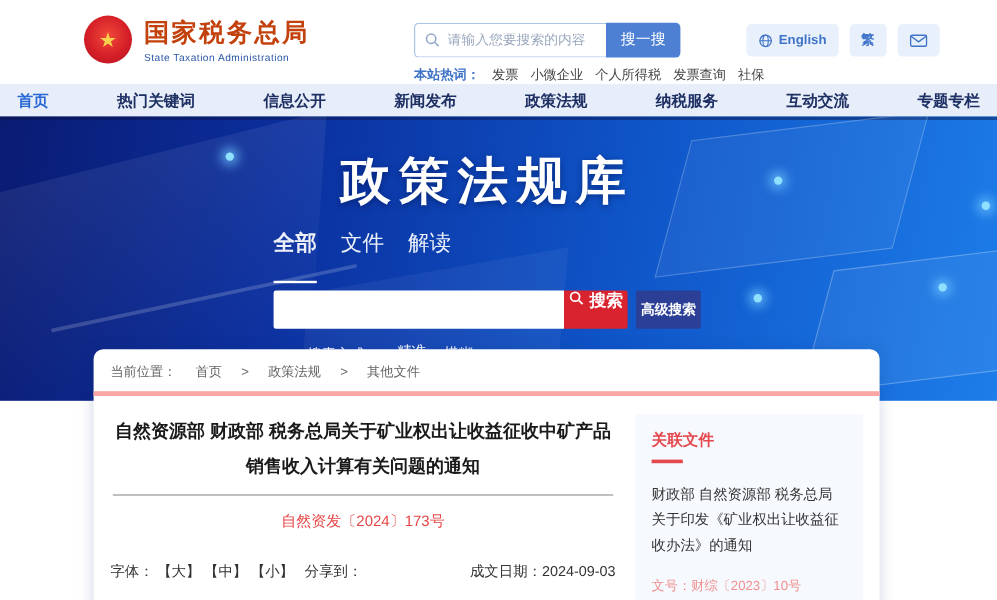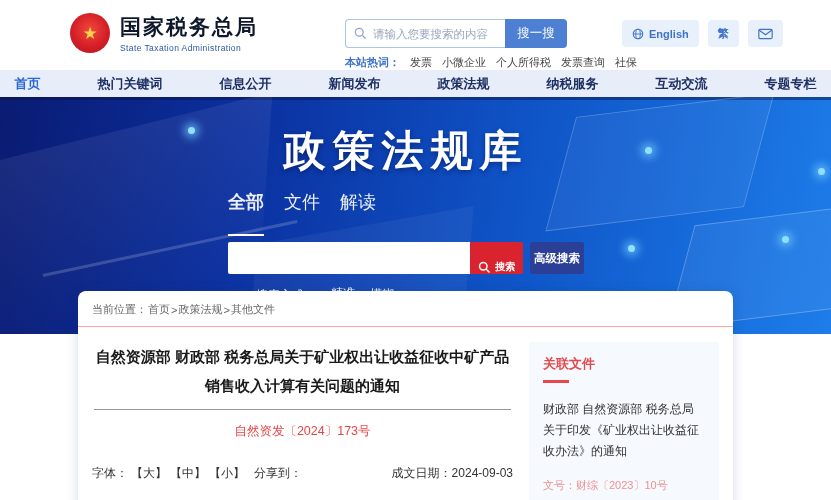--- a/index.html
+++ b/index.html
@@ -8,21 +8,21 @@
   body { position: relative; }
 
   
   .top-header { position: relative; height: 70px; background: #fff; }
   .logo-group { position: absolute; left: 70px; top: 13px; display: flex; align-items: center; cursor: pointer; }
   .emblem { width: 40px; height: 40px; border-radius: 50%;
     background: radial-gradient(circle at 50% 42%, #f0493a 0%, #d51f28 55%, #b01320 100%);
     display: flex; align-items: center; justify-content: center;
     color: #f8d24a; font-size: 17px; line-height: 1; }
   .logo-text { margin-left: 10px; }
-  .logo-cn { font-size: 21px; font-weight: bold; color: #0f172a; letter-spacing: 2px; }
+  .logo-cn { font-size: 21px; font-weight: bold; color: #c2410c; letter-spacing: 2px; }
   .logo-en { font-size: 8.5px; color: #2b57a8; letter-spacing: 0.4px; margin-top: 2px; }
 
   .search-area { position: absolute; left: 345px; top: 19px; }
   .search-line { display: flex; align-items: stretch; height: 29px; }
   .search-box { display: flex; align-items: center; width: 160px; border: 1px solid #aac4ec;
     border-right: none; border-radius: 4px 0 0 4px; padding: 0 8px; background: #fff; }
   .search-box svg { flex: none; }
   .search-box input { border: none; outline: none; width: 100%; margin-left: 6px;
     font-size: 11.5px; color: #333; background: transparent; }
   .search-box input::placeholder { color: #9aa7bd; }
@@ -65,37 +65,37 @@
   .banner-inner { position: absolute; left: 228px; top: 0; width: 356px; }
   .banner-title { margin-top: 26px; text-align: center; color: #fff; font-size: 42px;
     font-weight: bold; letter-spacing: 7px; font-family: "Liberation Serif", "DejaVu Serif", serif;
     text-shadow: 0 2px 5px rgba(0,20,80,0.55); }
   .banner-tabs { margin-top: 11px; display: flex; gap: 20px; }
   .banner-tab { color: rgba(255,255,255,0.92); font-size: 18px; cursor: pointer; padding-bottom: 20px; }
   .banner-tab.active { font-weight: bold; border-bottom: 2px solid #fff; }
   .banner-search { margin-top: 6px; display: flex; height: 32px; }
   .banner-input { width: 247px; border: none; outline: none; border-radius: 2px 0 0 2px;
     padding: 0 10px; font-size: 12px; }
-  .btn-search-red { width: 54px; border: none; background: #d9232e; color: #fff; font-size: 10px;
-    font-weight: bold; cursor: pointer; display: flex; align-items: flex-end; justify-content: center;
+  .btn-search-red { width: 54px; border: none; background: #d9232e; color: #fff; font-size: 14px;
+    font-weight: bold; cursor: pointer; display: flex; align-items: flex-start; justify-content: center;
     gap: 4px; border-radius: 0 2px 2px 0; }
   .btn-advanced { width: 55px; margin-left: 7px; border: none; background: #2b3f96; color: #fff;
     font-size: 11.5px; font-weight: bold; cursor: pointer; border-radius: 2px; }
   .mode-row { margin-top: 11px; font-size: 12px; color: #fff; display: flex; gap: 15px; align-items: center; margin-left: 28px;}
   .mode-opt { cursor: pointer; padding-bottom: 2px; text-align: right; }
   .mode-opt.active { border-bottom: 1px solid #fff; }
   .keywords-row { margin-top: 9px; font-size: 11.5px; color: #fff; display: flex; gap: 8px; }
   .keywords-row span { cursor: pointer; }
 
   
   .card { position: relative; z-index: 2; margin: -43px 98px 0 78px; width: 655px;
     background: #fff; border-radius: 8px 8px 0 0; box-shadow: 0 1px 12px rgba(13,46,120,0.18);
     min-height: 253px; }
   .breadcrumb { padding: 11px 14px 9px; font-size: 11px; color: #666;
-    border-bottom: 1px solid #fca5a5; display: flex; gap: 1px; align-items: center; }
+    border-bottom: 4px solid #fca5a5; display: flex; gap: 16px; align-items: center; }
   .breadcrumb .bc-link { cursor: pointer; }
   .content-row { display: flex; gap: 16px; padding: 15px 14px 0 14px; }
   .article-col { flex: 1; min-width: 0; }
   .article-title { font-size: 15px; font-weight: bold; color: #1a1a1a; text-align: center;
     line-height: 1.95; padding: 0 2px; }
   .title-rule { border: none; border-top: 1px solid #979797; margin: 8px 2px 0; }
   .doc-number { margin-top: 13px; text-align: center; font-size: 12.5px; color: #e64545; }
   .meta-row { margin-top: 25px; display: flex; justify-content: space-between; align-items: center;
     font-size: 12px; color: #333; }
   .meta-left { display: flex; gap: 3px; align-items: center; }

